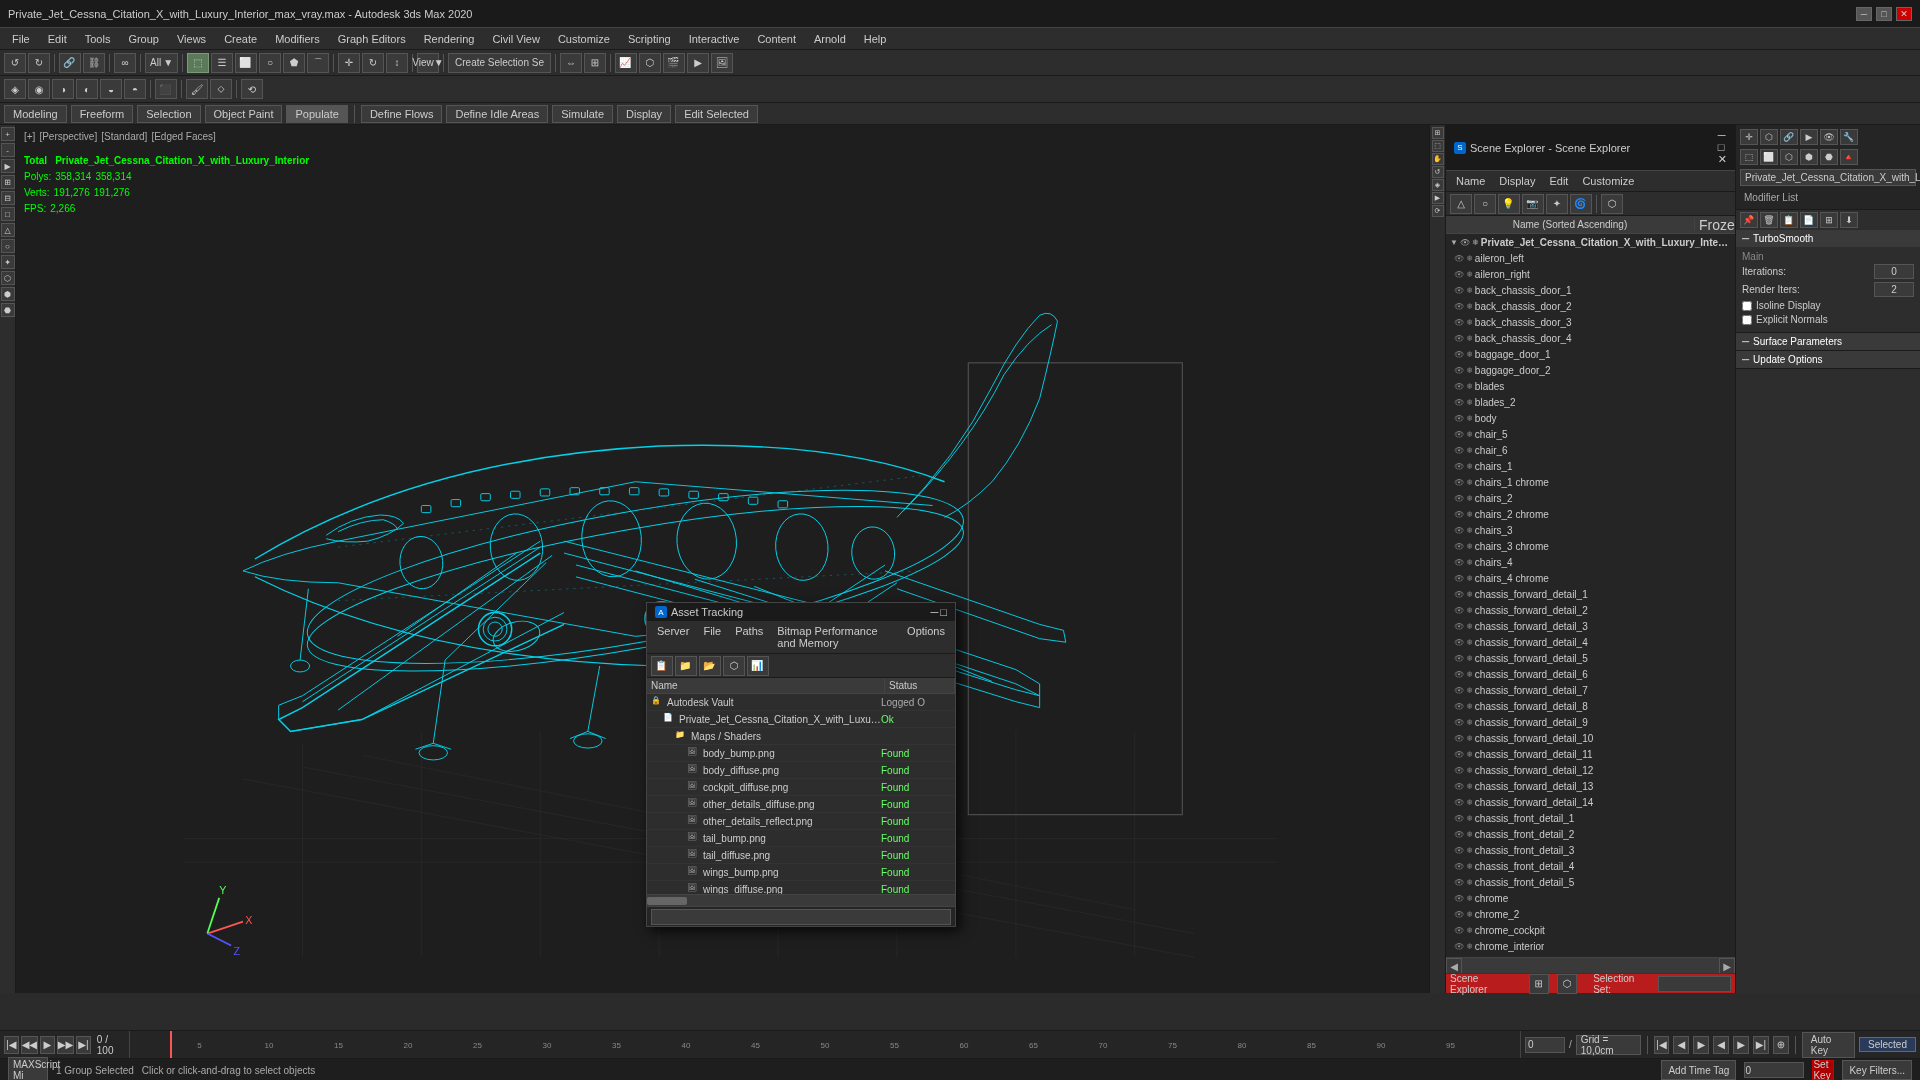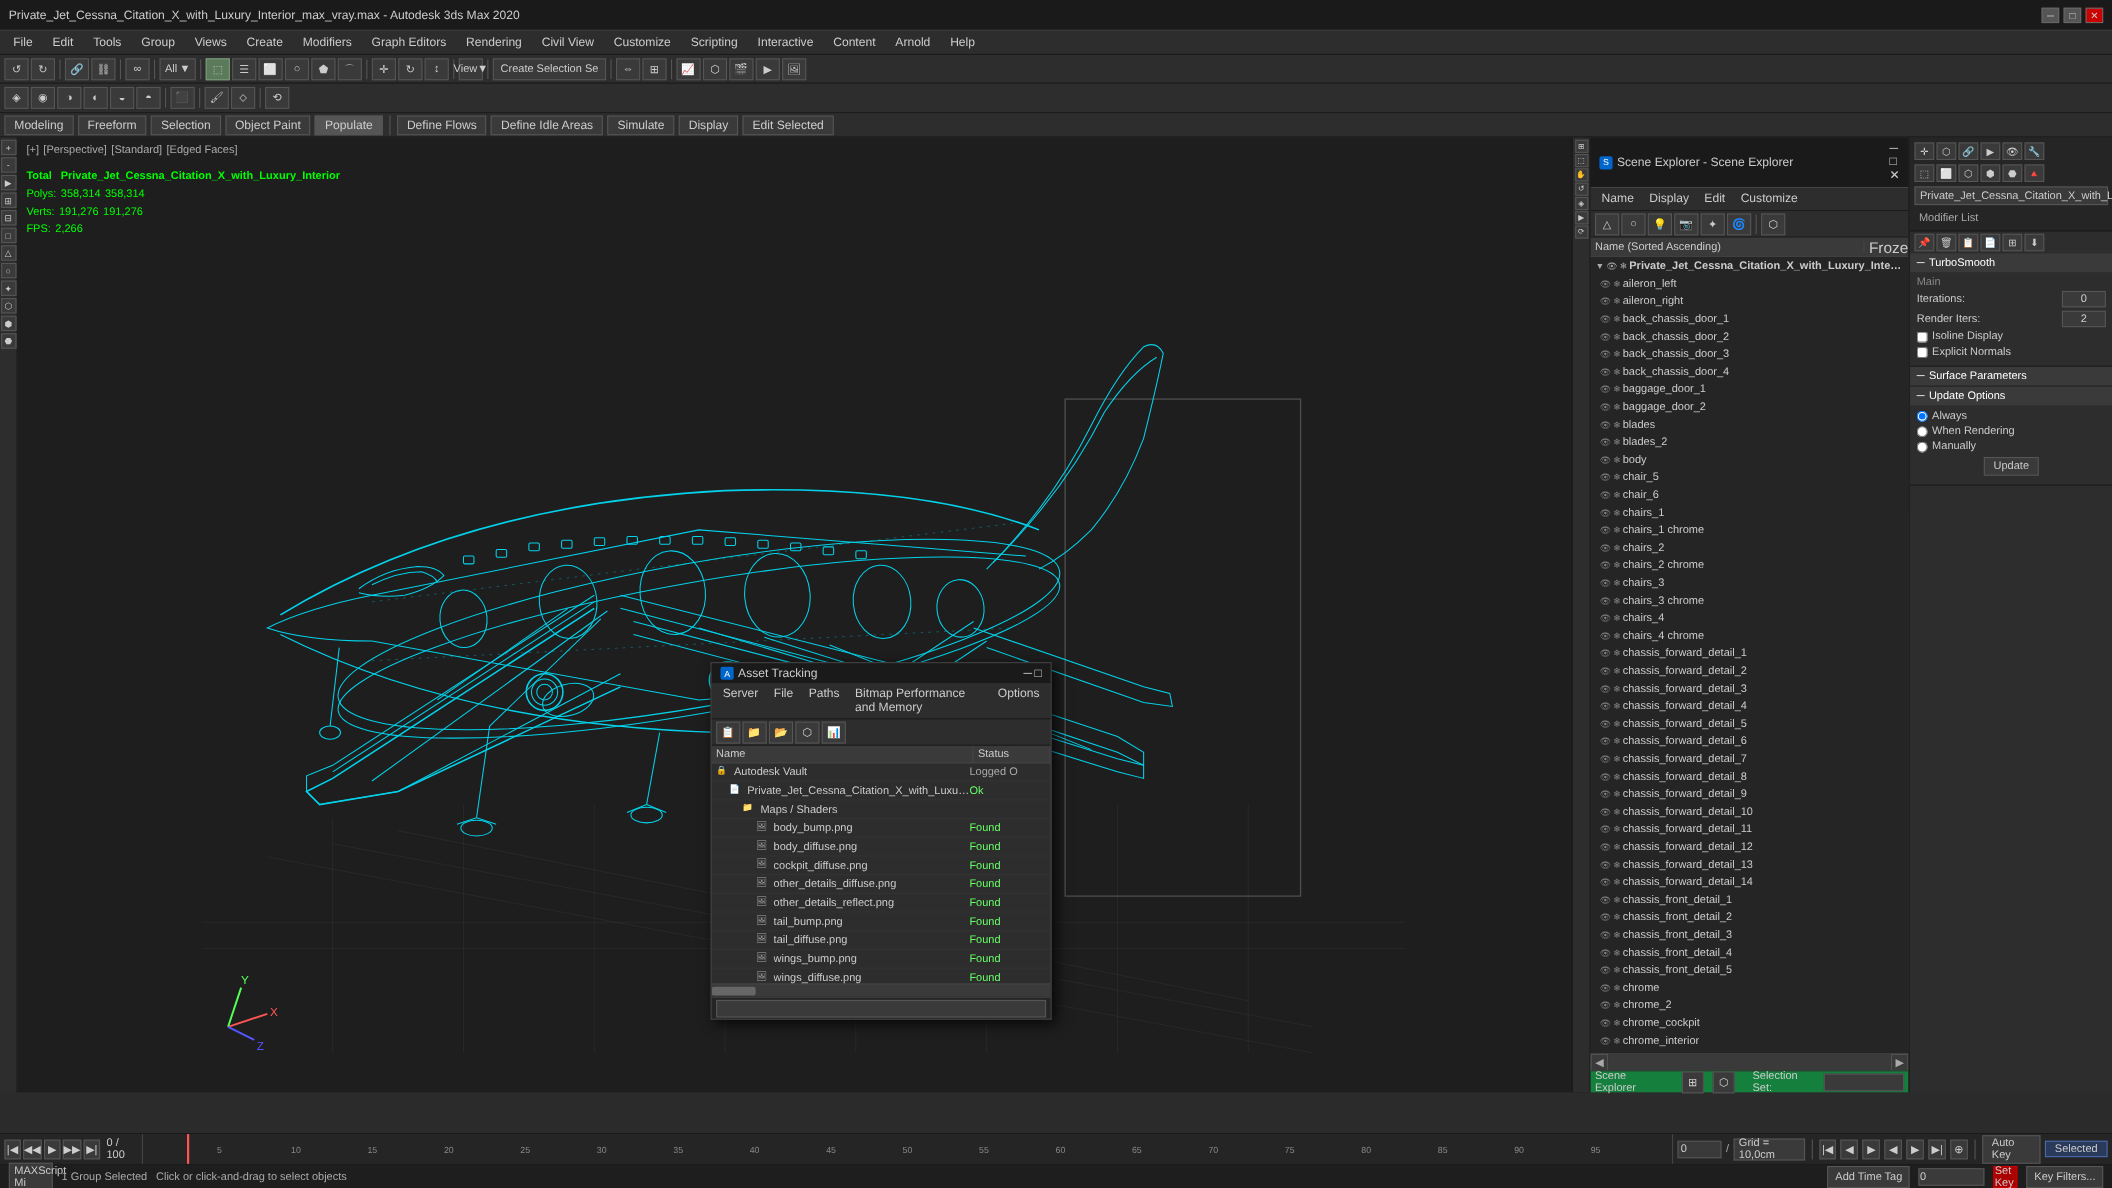--- a/index.html
+++ b/index.html
@@ -113,21 +113,21 @@
     #airplane-svg { position: absolute; top: 50px; left: 0; width: 100%; height: 100%; }
     .autokey-btn { padding: 1px 8px; font-size: 10px; color: #ccc; background: #3a3a3a; border: 1px solid #555; cursor: pointer; }
     .selected-btn { background: #2a3a5a; border: 1px solid #4a6aaa; }
 
     
     #viewport-right-tools { position: absolute; right: 0; top: 0; bottom: 0; width: 16px; background: #2d2d2d; display: flex; flex-direction: column; align-items: center; padding: 2px; gap: 1px; border-left: 1px solid #1a1a1a; }
     .vp-rt-btn { width: 12px; height: 12px; background: #3a3a3a; border: 1px solid #555; cursor: pointer; font-size: 7px; color: #ccc; display: flex; align-items: center; justify-content: center; }
 
     .indent-1 { padding-left: 8px; }
 
-    #scene-explorer-footer { height: 20px; background: #15803d; display: flex; align-items: center; padding: 0 4px; gap: 8px; border-top: 1px solid #333; }
+    #scene-explorer-footer { height: 20px; background: #b91c1c; display: flex; align-items: center; padding: 0 4px; gap: 8px; border-top: 1px solid #333; }
     .se-footer-btn { font-size: 10px; color: #ccc; cursor: pointer; }
 
     
     #main-bottom { position: absolute; bottom: 0; left: 0; right: 0; height: 50px; background: #2d2d2d; border-top: 1px solid #1a1a1a; }
     #timeline-row { height: 28px; display: flex; align-items: stretch; border-bottom: 1px solid #1a1a1a; }
     #tl-left { width: 130px; background: #252525; border-right: 1px solid #444; display: flex; align-items: center; padding: 0 4px; gap: 2px; }
     #tl-track { flex: 1; background: #252525; position: relative; }
     #tl-right { width: 400px; background: #252525; border-left: 1px solid #444; display: flex; align-items: center; padding: 0 4px; gap: 4px; }
     #status-row { height: 22px; display: flex; align-items: center; padding: 0 8px; gap: 8px; background: #1e1e1e; }
     .sr-item { font-size: 10px; color: #aaa; }
@@ -553,21 +553,21 @@
       <div class="tb-btn">○</div>
       <div class="tb-btn">💡</div>
       <div class="tb-btn">📷</div>
       <div class="tb-btn">✦</div>
       <div class="tb-btn">🌀</div>
       <div class="tb-separator"></div>
       <div class="tb-btn">⬡</div>
     </div>
 
     <div style="display:flex;background:#3a3a3a;border-bottom:1px solid #444;height:18px;align-items:center;">
-      <div style="flex:1;font-size:10px;color:#ccc;padding:0 4px;border-right:1px solid #444;">Name (Sorted Ascending)</div>
+      <div style="flex:1;font-size:10px;color:#ccc;padding:0 4px;border-right:1px solid #444;text-align:center;">Name (Sorted Ascending)</div>
       <div style="width:40px;font-size:14px;color:#ccc;padding:0 4px;">Froze</div>
     </div>
     <div id="scene-list">
 
       <div class="scene-item">
         <span style="color:#aaa;font-size:8px;">▼</span>
         <span style="color:#aaa;font-size:8px;">👁</span>
         <span style="color:#aaa;font-size:8px;">❄</span>
         <span class="item-name" style="font-weight:bold;">Private_Jet_Cessna_Citation_X_with_Luxury_Interior</span>
       </div>
@@ -876,35 +876,20 @@
       <div class="panel-section-header">
         <span>─</span>
         <span>Surface Parameters</span>
       </div>
     </div>
 
     <div class="panel-section">
       <div class="panel-section-header">
         <span>─</span>
         <span>Update Options</span>
-      </div>
-      <div class="panel-section-content">
-        <div class="param-checkbox">
-          <input type="radio" name="update" checked="" style="">
-          <span class="param-label">Always</span>
-        </div>
-        <div class="param-checkbox">
-          <input type="radio" name="update" style="">
-          <span class="param-label">When Rendering</span>
-        </div>
-        <div class="param-checkbox">
-          <input type="radio" name="update" style="">
-          <span class="param-label">Manually</span>
-        </div>
-        <button class="update-btn">Update</button>
       </div>
     </div>
   </div>
 </div>
 
 <div id="main-bottom">
   <div id="timeline-row">
     <div id="tl-left">
       <div class="play-btn">|◀</div>
       <div class="play-btn">◀◀</div>

